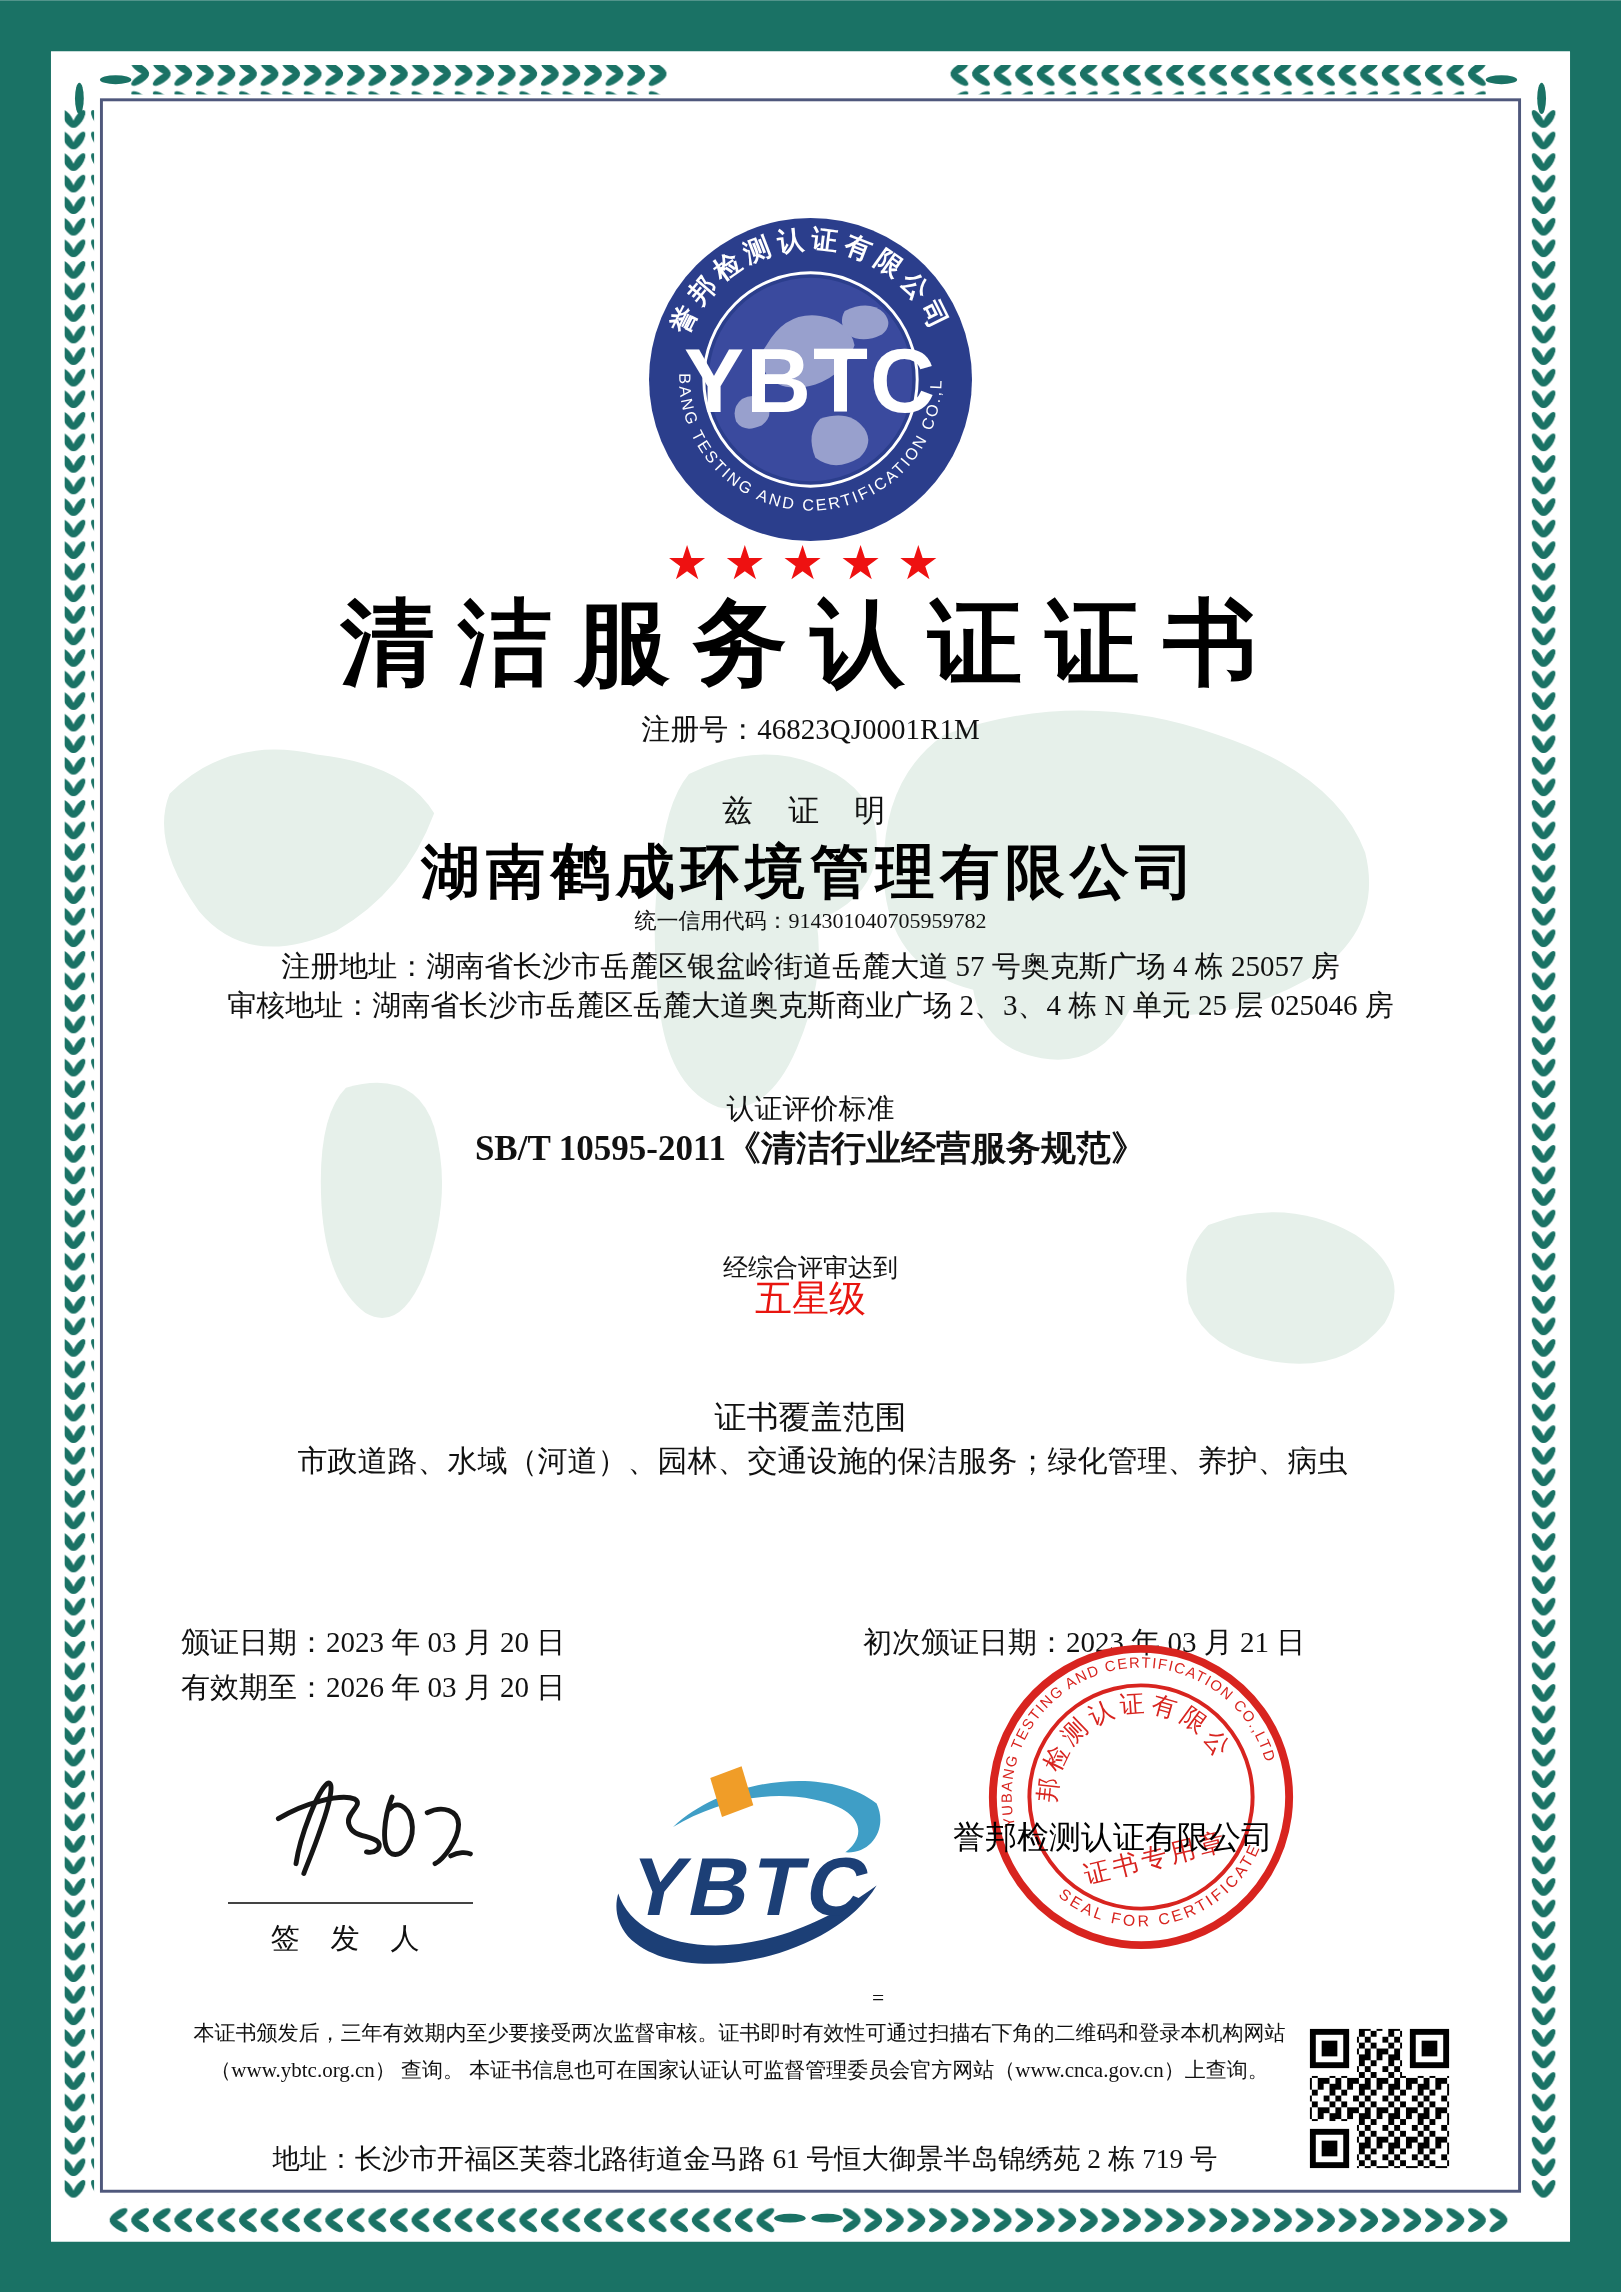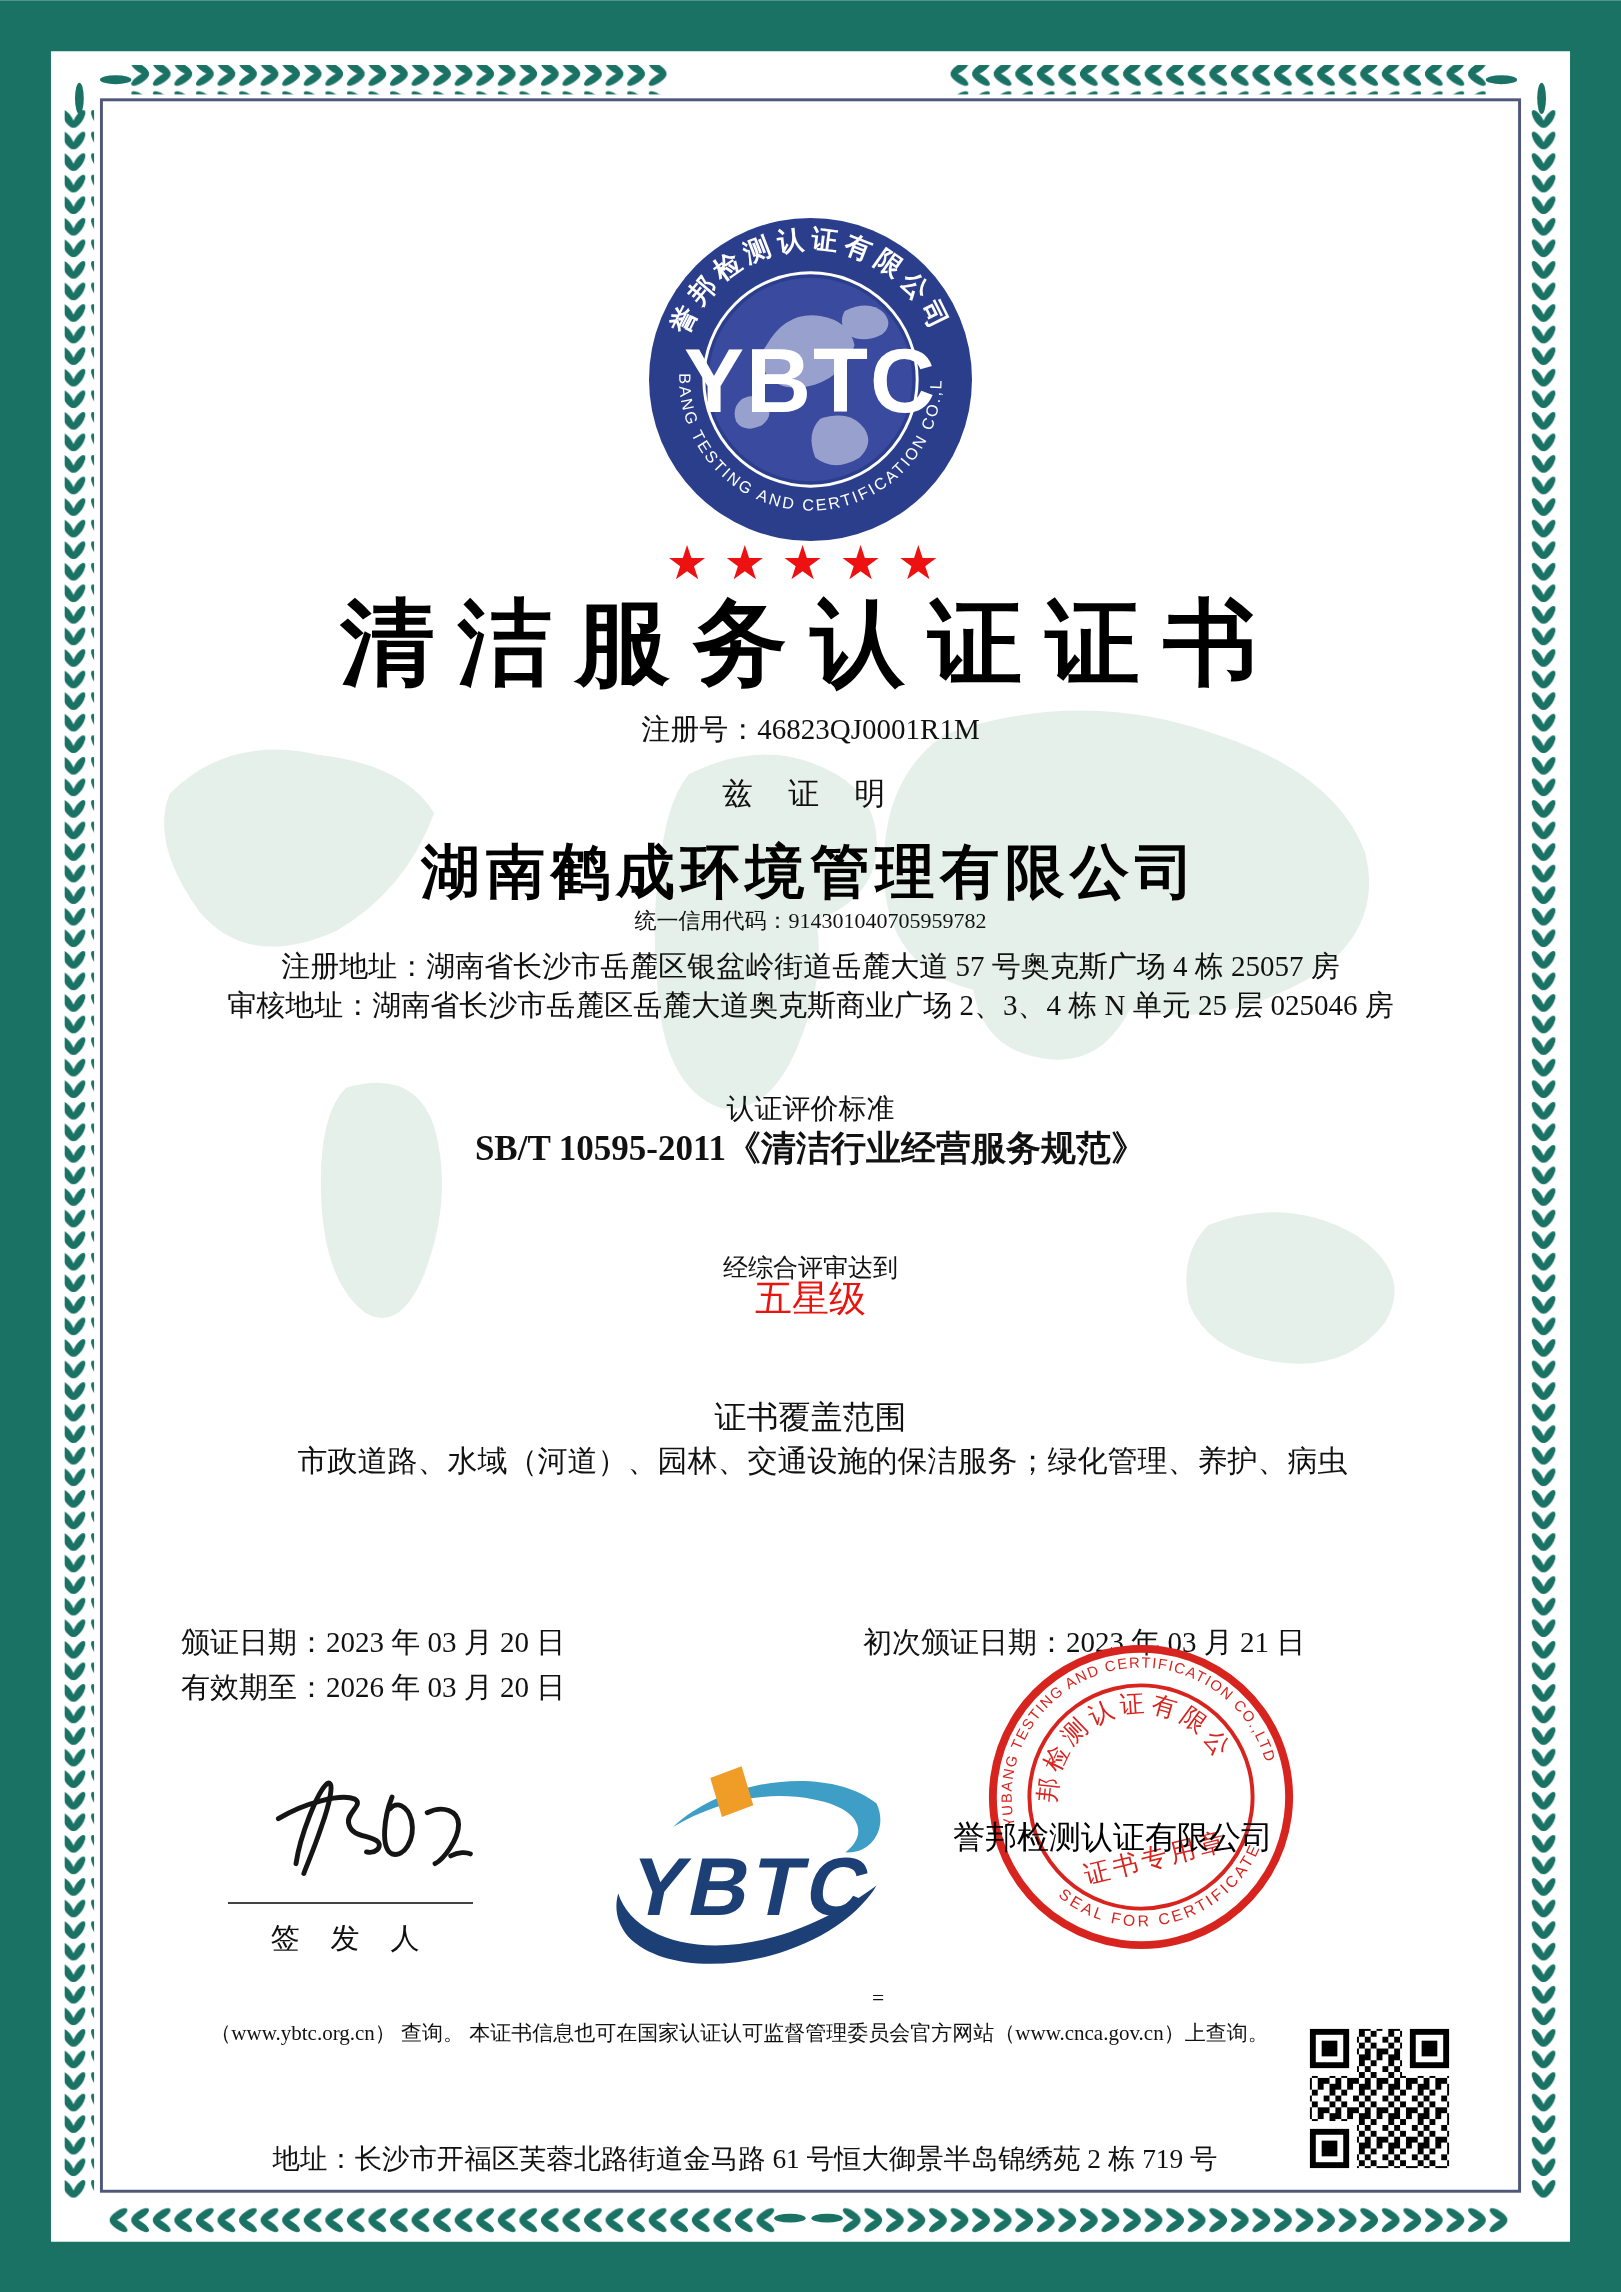--- a/index.html
+++ b/index.html
@@ -10,21 +10,21 @@
   .abs{position:absolute;}
   .centered{left:101px;width:1419px;text-align:center;}
   .watermark{position:absolute;left:101px;top:676px;width:1419px;height:990px;z-index:0;}
   .border-svg{position:absolute;left:0;top:0;z-index:1;pointer-events:none;}
   .content{position:absolute;inset:0;z-index:2;}
 
   .logo-top{left:649px;top:218px;width:323px;height:323px;}
   .stars{top:535px;font-size:47px;letter-spacing:15.7px;color:#ee1111;font-family:"DejaVu Sans",sans-serif;}
   .title{top:580px;font-size:94px;letter-spacing:23.5px;font-weight:900;font-family:"Liberation Sans",sans-serif;color:#000;}
   .regno{top:710px;font-size:29px;}
-  .certify-intro{top:773px;font-size:31px;letter-spacing:13.7px;}
+  .certify-intro{top:790px;font-size:31px;letter-spacing:13.7px;}
   .company{top:833px;font-size:59px;letter-spacing:5.9px;font-weight:900;font-family:"Liberation Sans",sans-serif;color:#000;}
   .credit{top:906px;font-size:22px;}
   .addr1{top:947px;font-size:29px;}
   .addr2{top:986px;font-size:29px;}
   .std-head{top:1090px;font-size:28px;}
   .standard{top:1125px;font-size:35px;font-weight:bold;}
   .review{top:1207px;font-size:25px;margin-top:44px;}
   .rating{top:1274px;font-size:37px;color:#e8150f;}
   .scope-head{top:1396px;font-size:32px;}
   .scope1{top:1441px;font-size:30px;padding-left:12px;}
@@ -186,20 +186,21 @@
         <text font-size="25" letter-spacing="5" fill="#d8241f">
           <textPath href="#sealCN" startOffset="50%" text-anchor="middle">誉邦检测认证有限公司</textPath>
         </text>
         <text x="160" y="232" text-anchor="middle" font-size="26" letter-spacing="4" fill="#d8241f">证书专用章</text>
       </g>
     </svg>
     <div class="abs issuer-name">誉邦检测认证有限公司</div>
 
     <div class="abs eq-mark">=</div>
     <div class="abs footnote">
+      <div>本证书颁发后，三年有效期内至少要接受两次监督审核。证书即时有效性可通过扫描右下角的二维码和登录本机构网站</div>
       <div>（www.ybtc.org.cn） 查询。 本证书信息也可在国家认证认可监督管理委员会官方网站（www.cnca.gov.cn）上查询。</div>
     </div>
 
     <svg class="abs qr" viewBox="0 0 150 150">
       <rect width="150" height="150" fill="#ffffff"></rect>
       <defs>
         <pattern id="qrp" width="30" height="30" patternUnits="userSpaceOnUse">
           <g fill="#000000">
             <rect x="0" y="0" width="6" height="6"></rect>
               <rect x="12" y="0" width="6" height="6"></rect>

